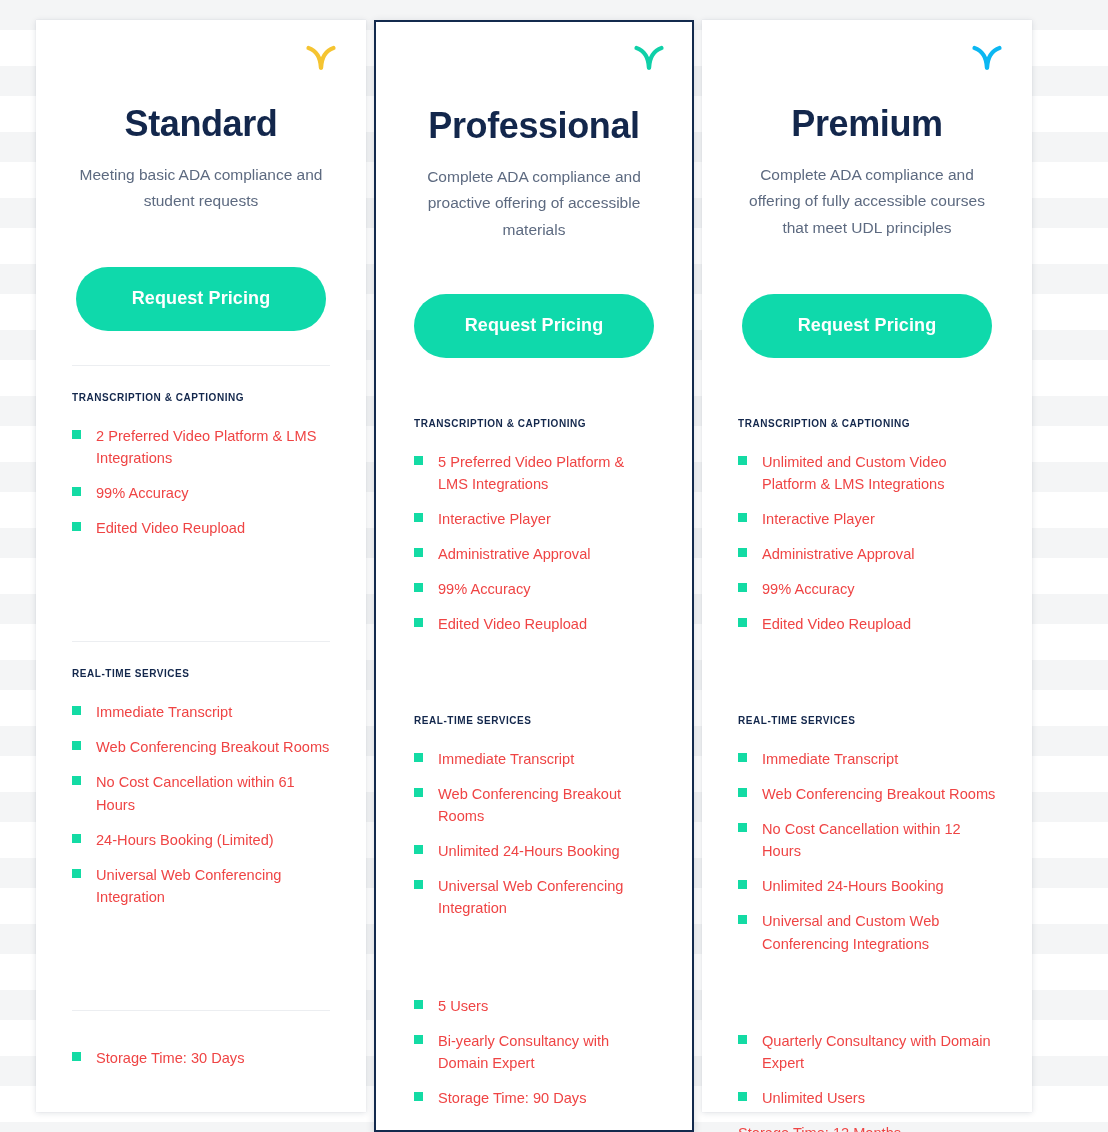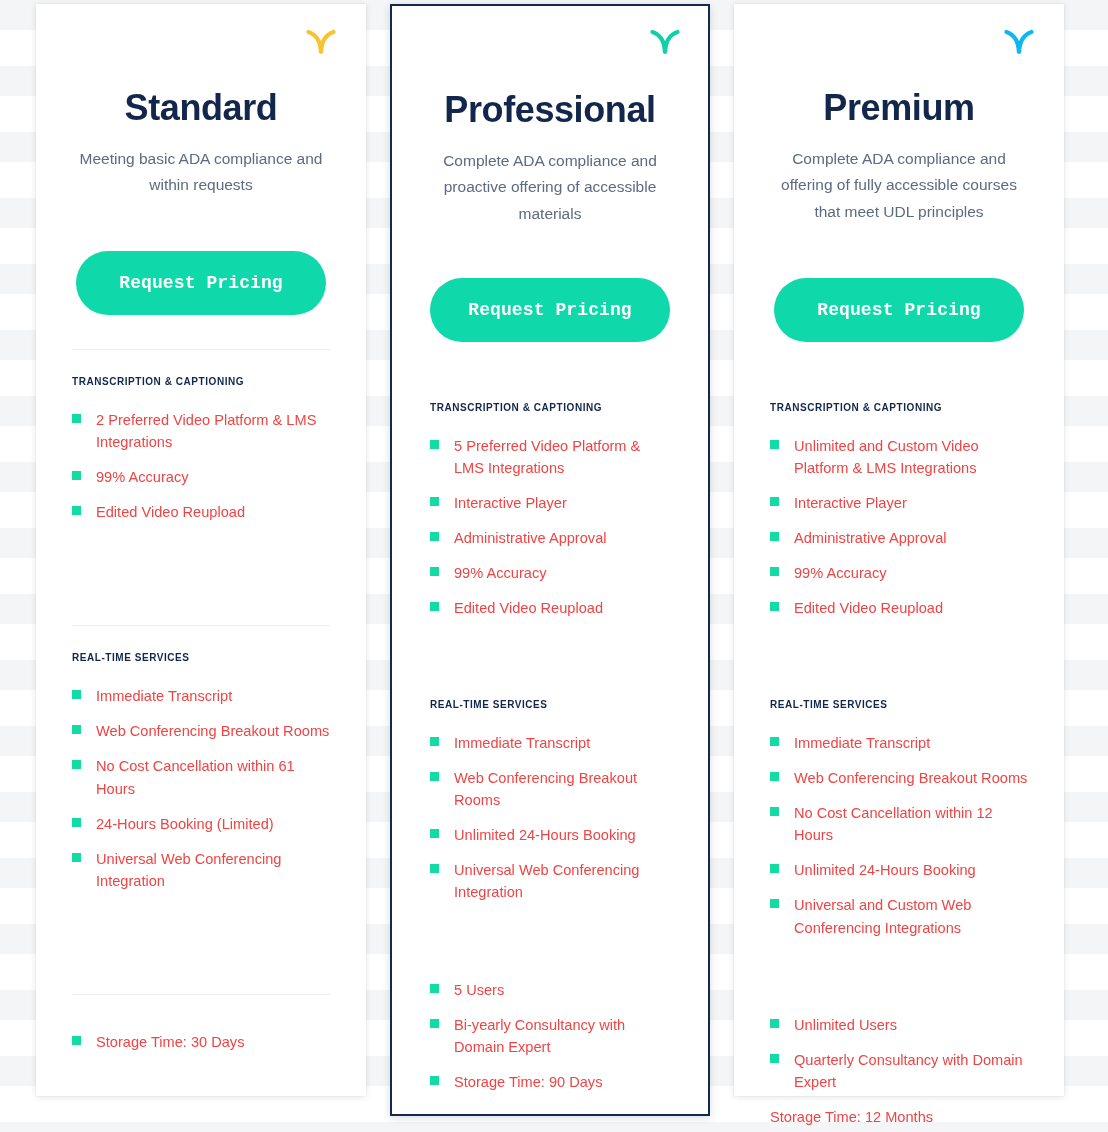--- a/index.html
+++ b/index.html
@@ -34,22 +34,22 @@
     inset: 0;
     background: #ffffff;
     z-index: 0;
   }
 
   .pricing-wrap {
     position: relative;
     z-index: 2;
     display: flex;
     align-items: flex-start;
-    gap: 24px;
-    padding: 4px 18px;
+    gap: 8px;
+    padding: 20px 18px;
     height: 1132px;
   }
 
   .card {
     position: relative;
     background: #ffffff;
     width: 330px;
     padding: 22px 36px 30px 36px;
     box-shadow: 0 1px 6px rgba(25,35,60,0.13), 0 0 1px rgba(25,35,60,0.10);
     display: flex;
@@ -107,21 +107,21 @@
   .cta-button {
     display: inline-flex;
     align-items: center;
     justify-content: center;
     width: 250px;
     height: 64px;
     border: none;
     border-radius: 34px;
     background: #0fd9ab;
     color: #ffffff;
-    font-family: Liberation Mono, monospace;
+    font-family: Liberation Sans, sans-serif;
     font-size: 18px;
     font-weight: bold;
     cursor: pointer;
     letter-spacing: 0.1px;
   }
 
   .rule {
     height: 1px;
     background: #eceef1;
     margin: 34px 0 0 0;
@@ -169,21 +169,21 @@
 <div class="bg-wash"></div>
 <div class="bg-stripes"></div>
 
 <div class="pricing-wrap" id="pricing-root">
     <div class="card card--standard">
       <span class="brand-mark"><svg width="34" height="34" viewBox="0 0 34 34" aria-hidden="true">
           <path d="M4.5 6 C 4.5 6, 10 7.5, 13.6 13.2 C 15.8 16.7, 16.6 20.5, 16.9 25.6" fill="none" stroke="#f5c431" stroke-width="4.2" stroke-linecap="round"></path>
           <path d="M29.5 6 C 29.5 6, 24 7.5, 20.4 13.2 C 18.2 16.7, 17.4 20.5, 17.1 25.6" fill="none" stroke="#f5c431" stroke-width="4.2" stroke-linecap="round"></path>
         </svg></span>
       <h2 class="plan-title">Standard</h2>
-      <p class="plan-desc">Meeting basic ADA compliance and within requests</p>
+      <p class="plan-desc">Meeting basic ADA compliance and student requests</p>
       <div class="cta-zone">
         <button class="cta-button">Request Pricing</button>
       </div>
       <div class="rule"></div>
       <div class="section-heading">TRANSCRIPTION &amp; CAPTIONING</div>
       <ul class="feature-list">
         <li class="feature-item">
           <span class="bullet"></span>
           <span class="feature-text">2 Preferred Video Platform &amp; LMS Integrations</span>
         </li>
@@ -362,24 +362,24 @@
           <span class="bullet"></span>
           <span class="feature-text">Universal and Custom Web Conferencing Integrations</span>
         </li>
       </ul>
       <div class="spacer-flex"></div>
       <div class="rule"></div>
       <div style="height:14px"></div>
       <ul class="feature-list">
         <li class="feature-item">
           <span class="bullet"></span>
+          <span class="feature-text">Quarterly Consultancy with Domain Expert</span>
+        </li>
+        <li class="feature-item">
+          <span class="bullet"></span>
           <span class="feature-text">Unlimited Users</span>
-        </li>
-        <li class="feature-item">
-          <span class="bullet"></span>
-          <span class="feature-text">Quarterly Consultancy with Domain Expert</span>
         </li>
         <li class="feature-item">
           <span class="feature-text">Storage Time: 12 Months</span>
         </li>
       </ul>
     </div>
   </div>
 
 </body></html>

